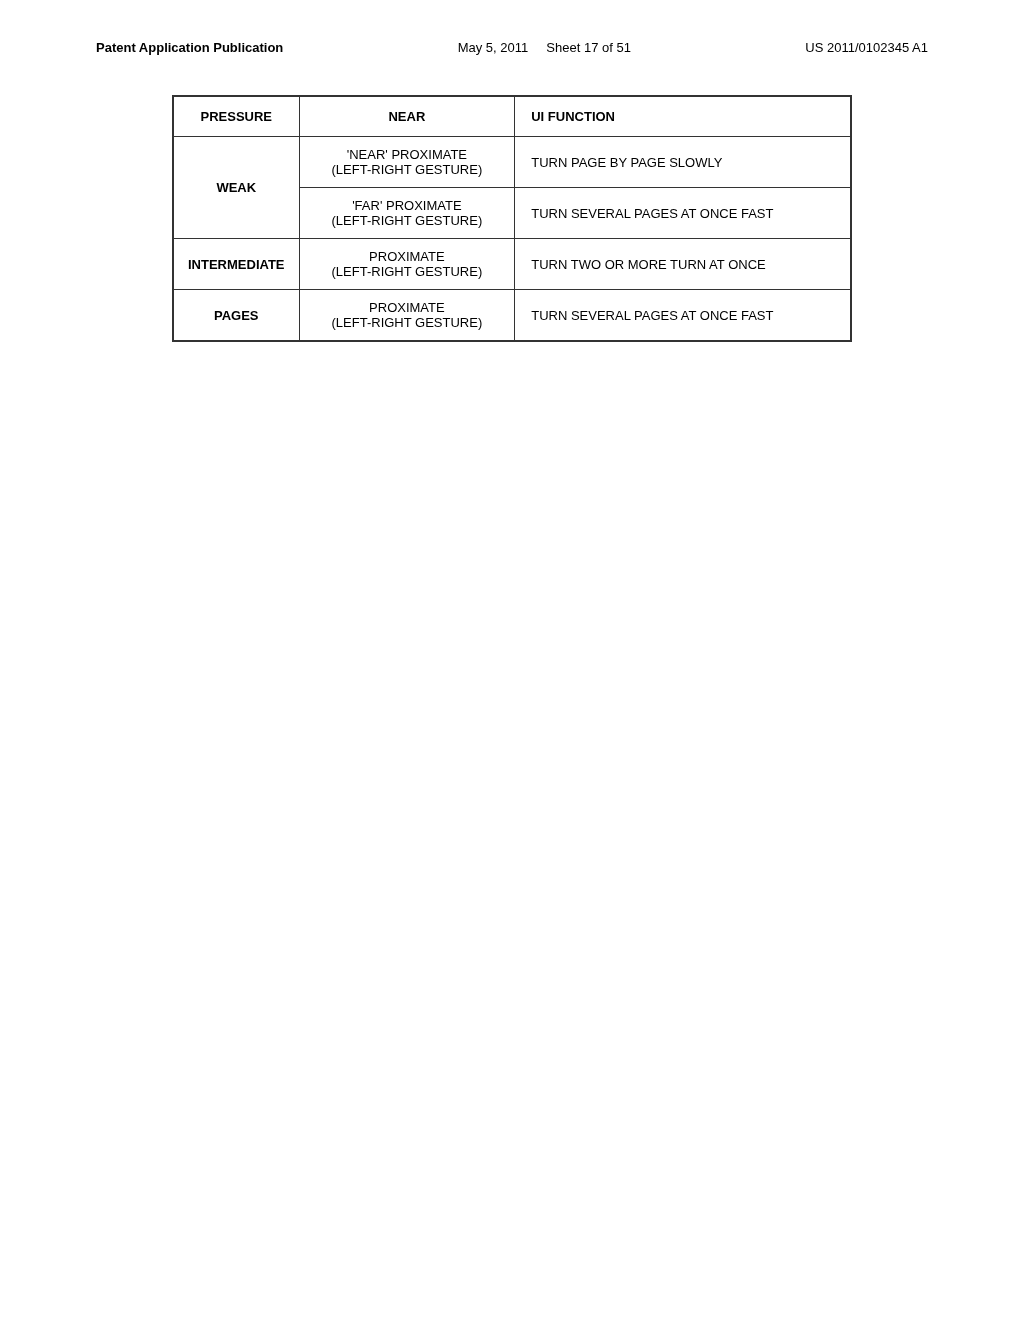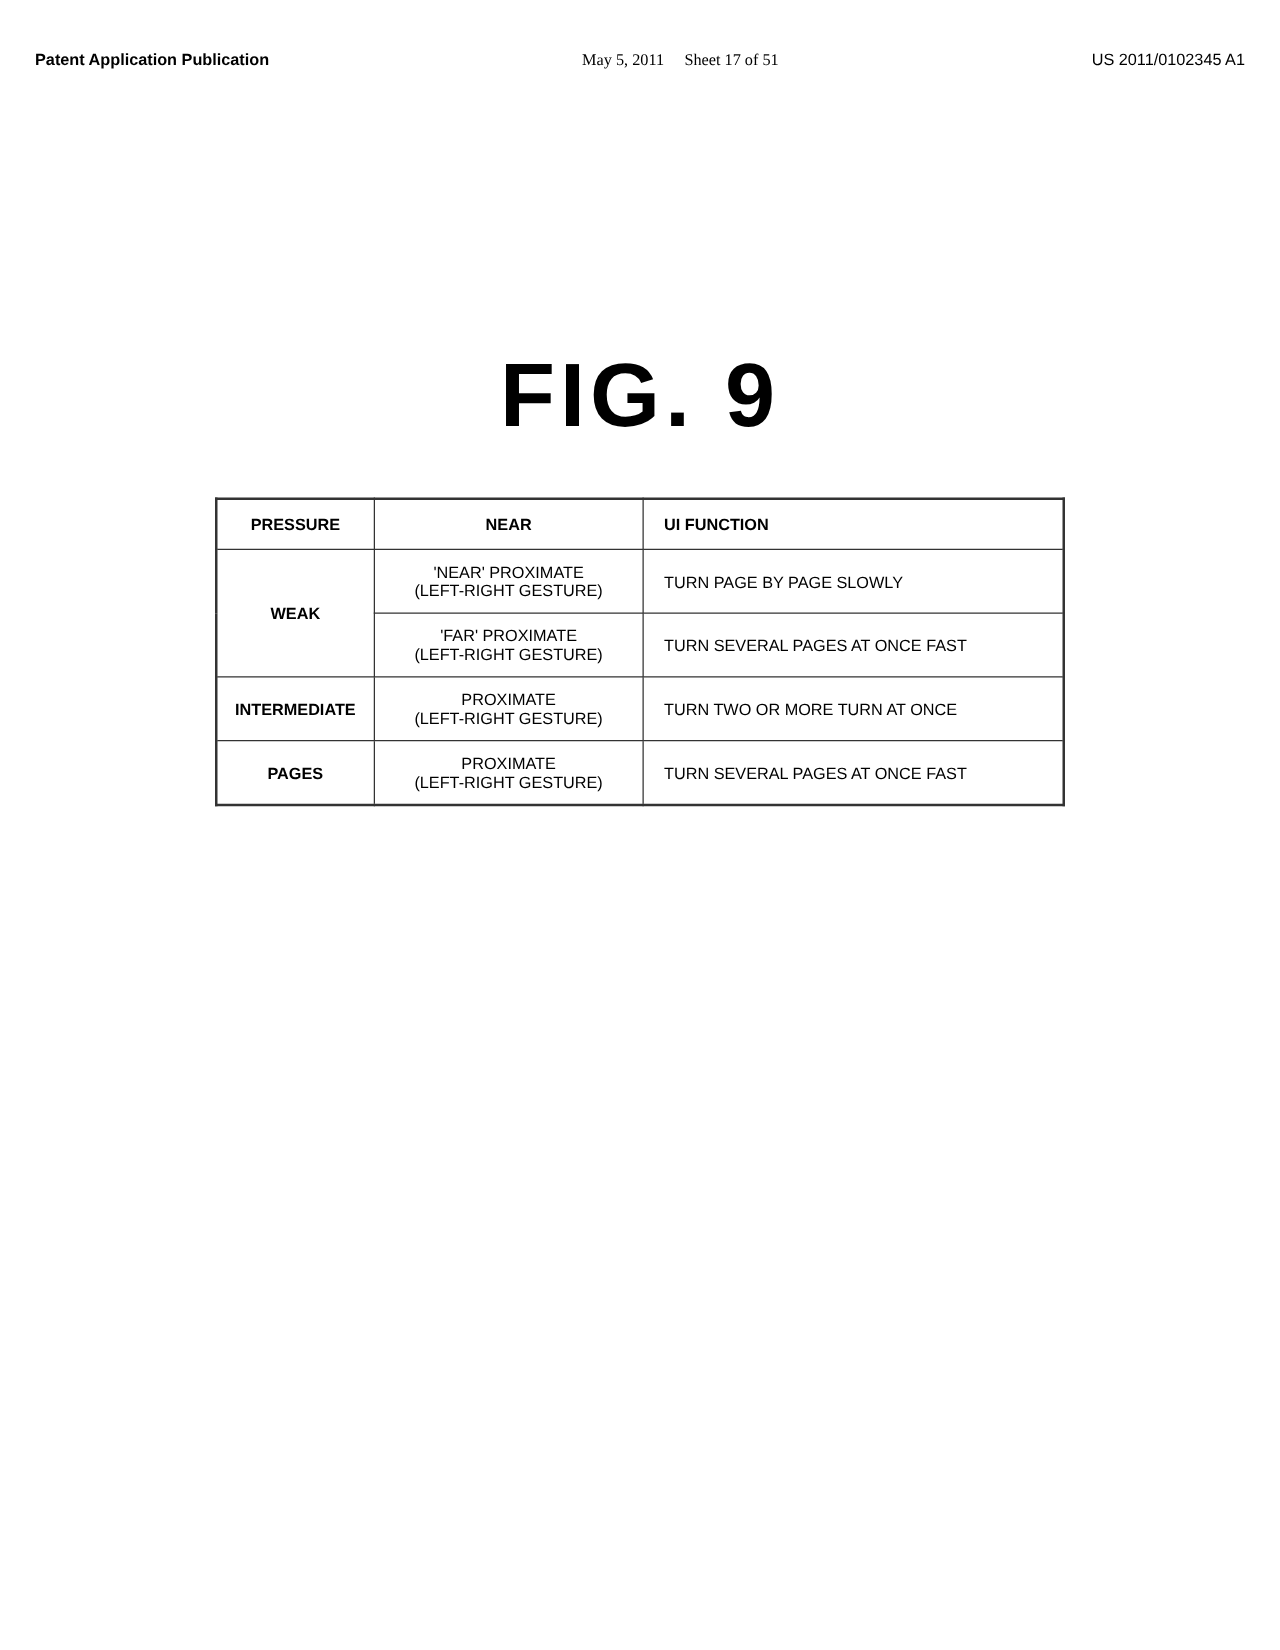--- a/index.html
+++ b/index.html
@@ -13,41 +13,40 @@
       font-family: 'Times New Roman', Times, serif;
       width: 1024px;
       min-height: 1320px;
       position: relative;
     }
 
     .page {
       width: 1024px;
       min-height: 1320px;
       background: #fff;
-      padding: 40px 28px;
+      padding: 40px 96px;
     }
 
     .header {
       display: flex;
       justify-content: space-between;
       align-items: flex-start;
       margin-bottom: 8px;
       font-size: 13px;
       font-family: Arial, Helvetica, sans-serif;
     }
 
     .header-left {
       font-weight: bold;
       font-size: 13px;
     }
 
     .header-center {
       font-size: 13px;
       text-align: right;
-      font-family: Liberation Serif, serif;
     }
 
     .header-right {
       font-size: 13px;
       text-align: left;
     }
 
     .fig-title {
       text-align: center;
       font-size: 72px;
@@ -113,21 +112,20 @@
   <div class="header">
     <div class="header-left">Patent Application Publication</div>
     <div class="header-center">
       <span>May 5, 2011</span>
       &nbsp;&nbsp;&nbsp;
       <span>Sheet 17 of 51</span>
     </div>
     <div class="header-right">US 2011/0102345 A1</div>
   </div>
 
-  <div class="fig-title">FIG.  9</div>
 
   <div class="table-container">
     <table>
       <thead>
         <tr>
           <th class="cell-pressure">PRESSURE</th>
           <th class="cell-near">NEAR</th>
           <th class="cell-ui">UI FUNCTION</th>
         </tr>
       </thead>

